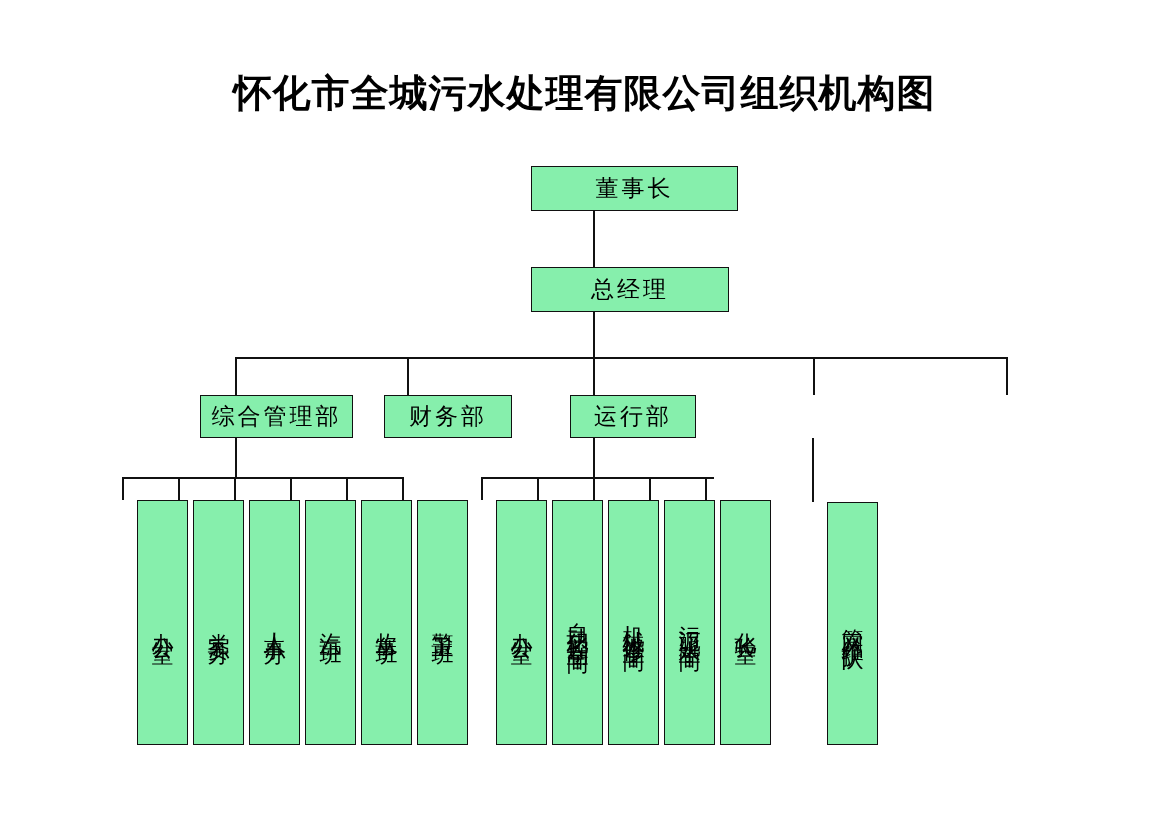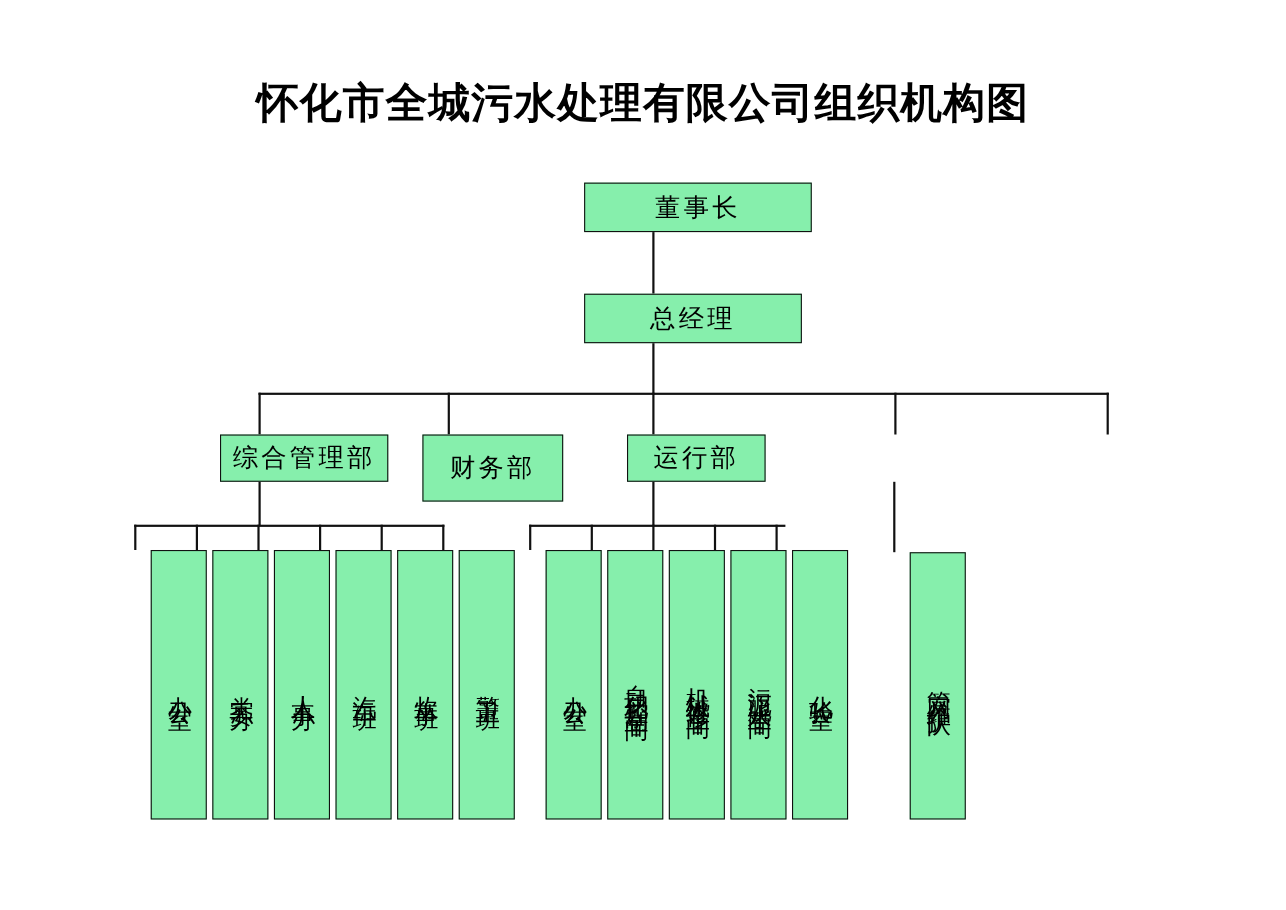--- a/index.html
+++ b/index.html
@@ -101,21 +101,21 @@
   <div class="vline" style="left:235px; top:357px; height:38px;"></div>
   <div class="vline" style="left:407px; top:357px; height:38px;"></div>
   <div class="vline" style="left:593px; top:357px; height:38px;"></div>
   <div class="vline" style="left:813px; top:357px; height:38px;"></div>
   <div class="vline" style="left:1006px; top:357px; height:38px;"></div>
 
   <div class="box horiz" style="left:160px; top:395px; width:153px; height:43px;">
     <span>综合管理部</span>
   </div>
 
-  <div class="box horiz" style="left:344px; top:395px; width:128px; height:61px;">
+  <div class="box horiz" style="left:344px; top:395px; width:128px; height:43px;">
     <span>财务部</span>
   </div>
 
   <div class="box horiz" style="left:530px; top:395px; width:126px; height:43px;align-items:center;">
     <span>运行部</span>
   </div>
 
 
 
   <div class="vline" style="left:235px; top:438px; height:40px;"></div>

